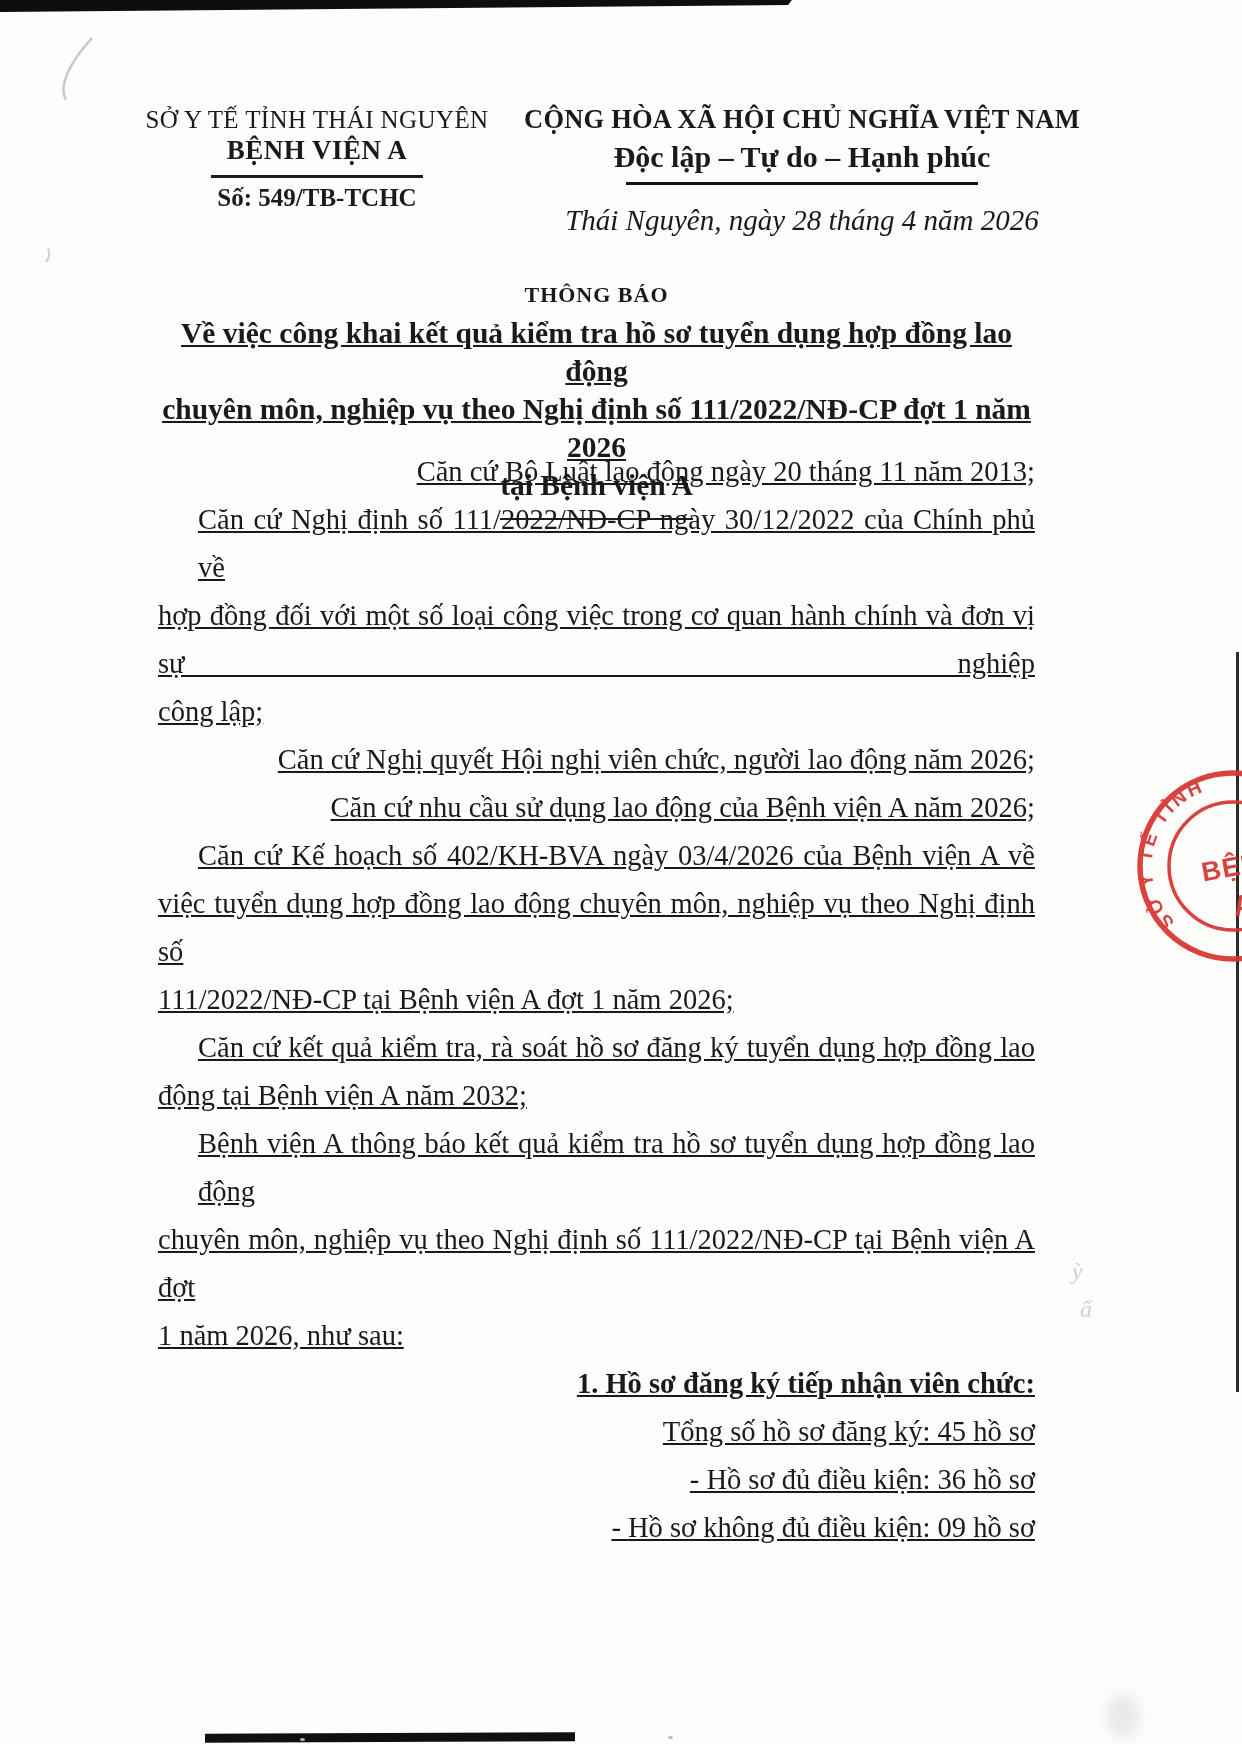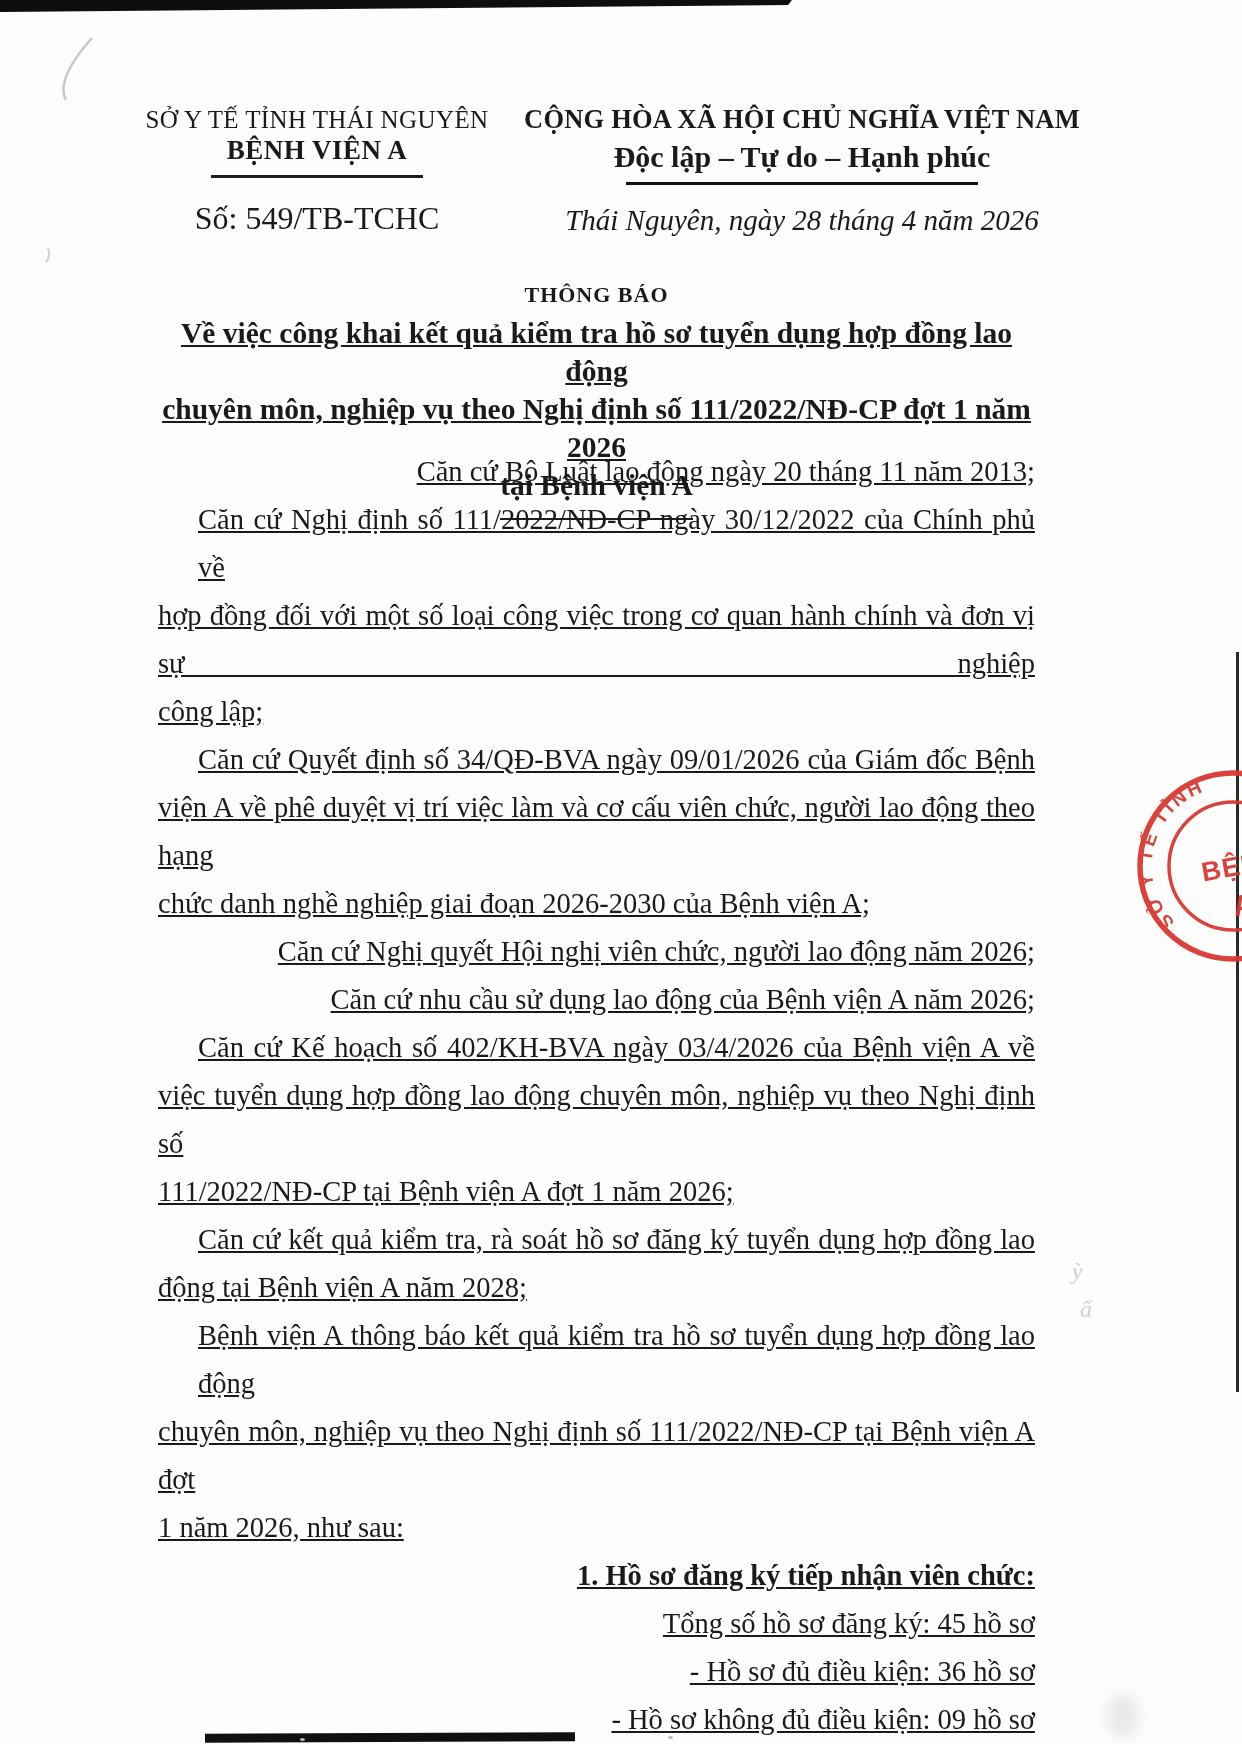--- a/index.html
+++ b/index.html
@@ -27,21 +27,21 @@
   .pen-mark{position:absolute;left:30px;top:20px;}
   .smudge{position:absolute;left:1106px;top:1694px;width:34px;height:44px;background:#e8eaeb;border-radius:50%;filter:blur(6px);}
   .speck{position:absolute;width:5px;height:3px;background:#b7bcbf;border-radius:50%;}
   .bleed{position:absolute;color:#ccd2d5;font-size:24px;font-style:italic;}
 
   
   .hdr-left{position:absolute;top:106px;left:133px;width:368px;text-align:center;line-height:1.15;}
   .hdr-left .agency{font-size:25px;letter-spacing:.4px;}
   .hdr-left .unit{font-size:27px;font-weight:bold;margin-top:0;letter-spacing:.5px;}
   .hdr-left .rule{width:212px;border-bottom:3px solid #1d1d1d;margin:9px auto 0;}
-  .hdr-left .num{font-size:32px;margin-top:22px;}
+  .hdr-left .num{font-size:25px;margin-top:6px;font-weight:bold;}
 
   .hdr-right{position:absolute;top:104px;left:518px;width:568px;text-align:center;line-height:1.15;}
   .hdr-right .national{font-size:26.5px;font-weight:bold;letter-spacing:.2px;}
   .hdr-right .motto{font-size:30px;font-weight:bold;margin-top:6px;}
   .hdr-right .rule{width:352px;border-bottom:3px solid #141414;margin:7px auto 0;}
   .hdr-right .date{font-size:29px;font-style:italic;margin-top:19px;text-align:center;}
 
   
   .title-block{position:absolute;top:282px;left:158px;width:877px;text-align:center;}
   .doc-title{font-size:22px;font-weight:bold;letter-spacing:1px;margin:0;}
@@ -106,43 +106,38 @@
     <div class="para">
       <span class="ln indent">Căn cứ Bộ Luật lao động ngày 20 tháng 11 năm 2013;</span>
     </div>
 
     <div class="para">
       <span class="ln j first">Căn cứ Nghị định số 111/2022/NĐ-CP ngày 30/12/2022 của Chính phủ về</span>
       <span class="ln j">hợp đồng đối với một số loại công việc trong cơ quan hành chính và đơn vị sự nghiệp</span>
       <span class="ln">công lập;</span>
     </div>
 
-    <div class="para">
-      <span class="ln j first">Căn cứ Quyết định số 34/QĐ-BVA ngày 09/01/2026 của Giám đốc Bệnh</span>
-      <span class="ln j">viện A về phê duyệt vị trí việc làm và cơ cấu viên chức, người lao động theo hạng</span>
-      <span class="ln">chức danh nghề nghiệp giai đoạn 2026-2030 của Bệnh viện A;</span>
-    </div>
 
     <div class="para">
       <span class="ln indent">Căn cứ Nghị quyết Hội nghị viên chức, người lao động năm 2026;</span>
     </div>
 
     <div class="para">
       <span class="ln indent">Căn cứ nhu cầu sử dụng lao động của Bệnh viện A năm 2026;</span>
     </div>
 
     <div class="para">
       <span class="ln j first">Căn cứ Kế hoạch số 402/KH-BVA ngày 03/4/2026 của Bệnh viện A về</span>
       <span class="ln j">việc tuyển dụng hợp đồng lao động chuyên môn, nghiệp vụ theo Nghị định số</span>
       <span class="ln">111/2022/NĐ-CP tại Bệnh viện A đợt 1 năm 2026;</span>
     </div>
 
     <div class="para">
       <span class="ln j first">Căn cứ kết quả kiểm tra, rà soát hồ sơ đăng ký tuyển dụng hợp đồng lao</span>
-      <span class="ln">động tại Bệnh viện A năm 2028;</span>
+      <span class="ln">động tại Bệnh viện A năm 2032;</span>
     </div>
 
     <div class="para">
       <span class="ln j first">Bệnh viện A thông báo kết quả kiểm tra hồ sơ tuyển dụng hợp đồng lao động</span>
       <span class="ln j">chuyên môn, nghiệp vụ theo Nghị định số 111/2022/NĐ-CP tại Bệnh viện A đợt</span>
       <span class="ln">1 năm 2026, như sau:</span>
     </div>
 
     <span class="ln indent bold">1. Hồ sơ đăng ký tiếp nhận viên chức:</span>
     <span class="ln indent">Tổng số hồ sơ đăng ký: 45 hồ sơ</span>

